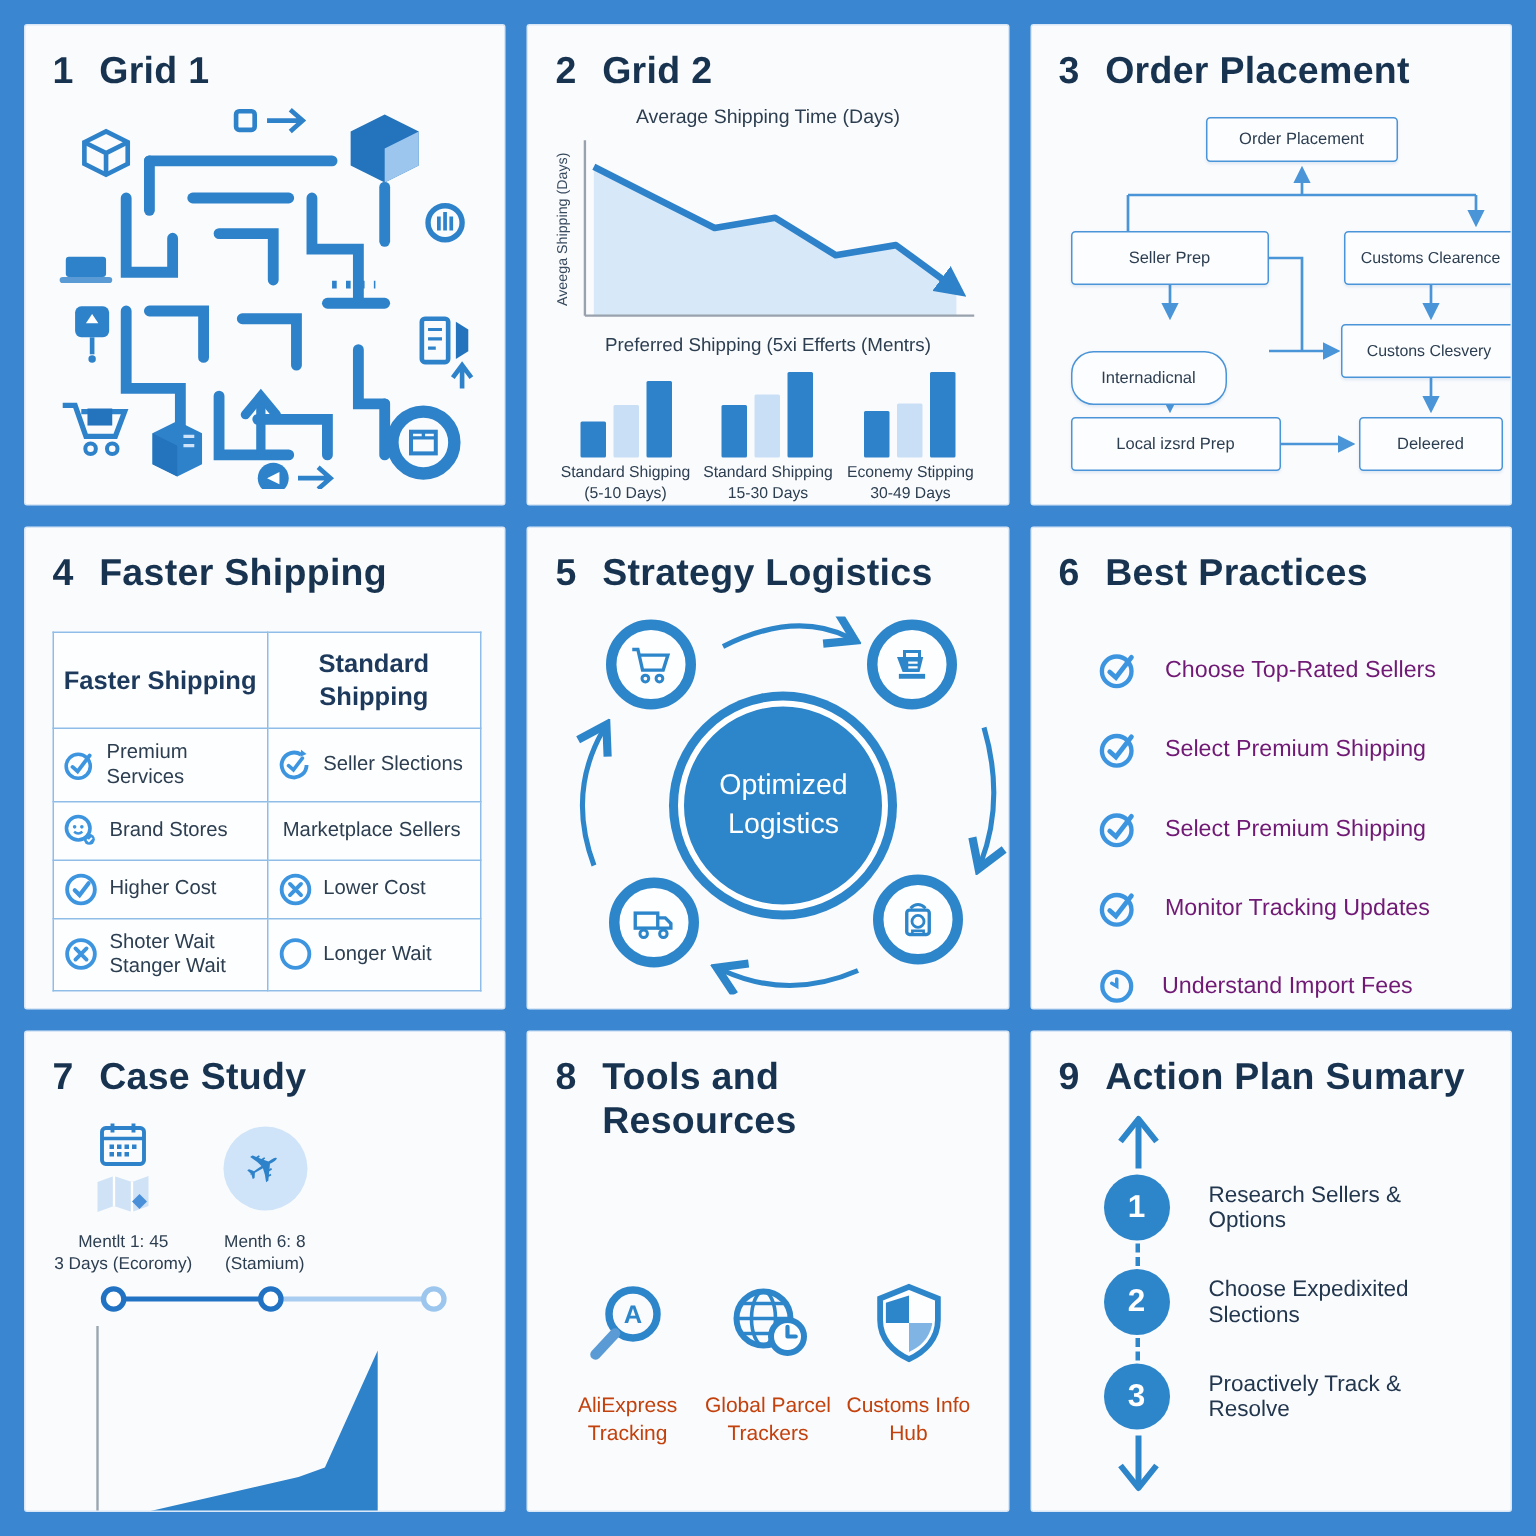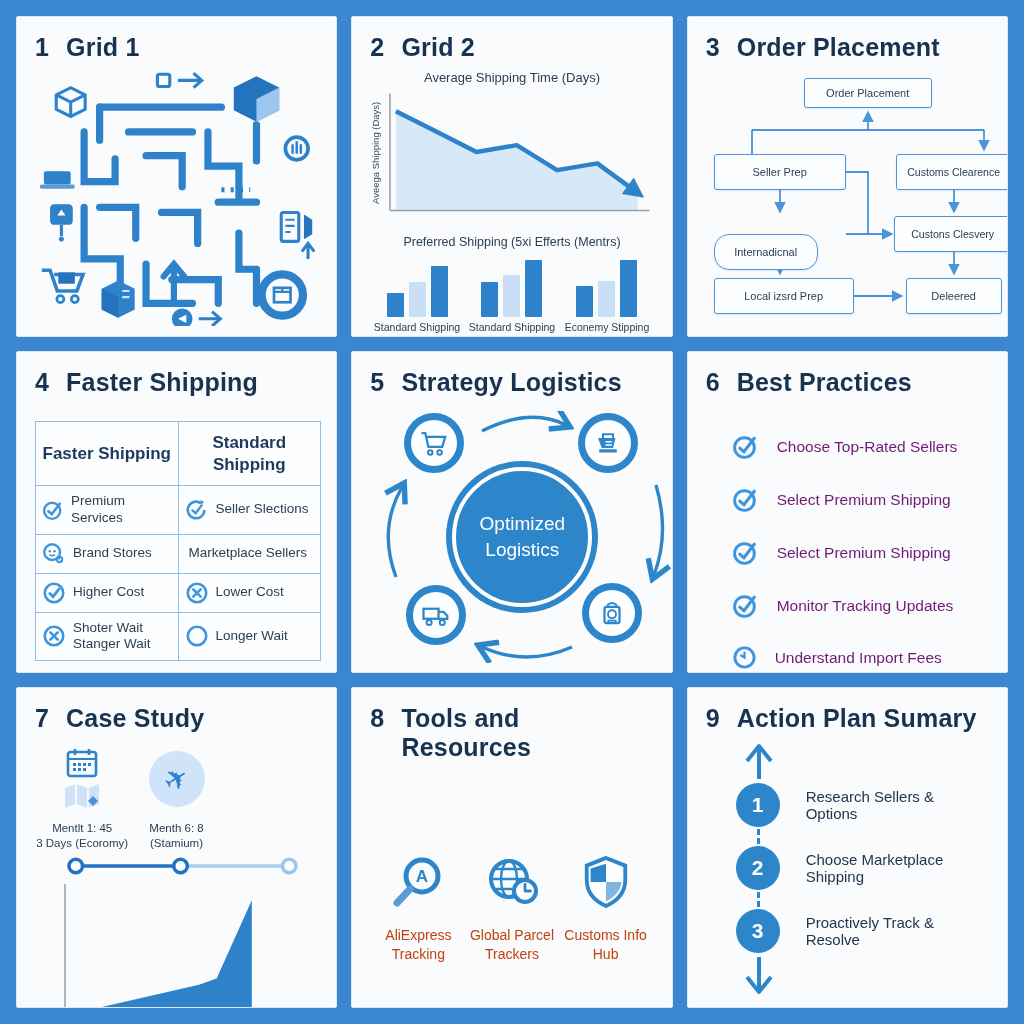--- a/index.html
+++ b/index.html
@@ -24,21 +24,21 @@
   .ch { display:flex; align-items:baseline; gap:17px; margin-bottom:4px; }
   .ch .num, .ch .ttl { font-weight:700; color:#17334f; font-size:25px; letter-spacing:.2px; }
 
   
   .maze-wrap { display:flex; justify-content:center; margin-top:6px; }
 
   
   .c2-title { text-align:center; font-size:13px; color:#2c3e50; margin-top:8px; font-weight:500;}
   .lc-row { display:flex; align-items:stretch; margin-top:4px; }
   .ylab { writing-mode:vertical-rl; transform:rotate(180deg); font-size:9.5px; color:#374a5e; text-align:center; width:14px; }
-  .c2-xlabel { text-align:center; font-size:12.5px; color:#2c3e50; margin-top:18px; font-weight:500;}
+  .c2-xlabel { text-align:center; font-size:12.5px; color:#2c3e50; margin-top:6px; font-weight:500;}
   #bar-groups { display:flex; justify-content:space-between; margin-top:10px; padding:0 2px; }
   .bar-group { width:32%; text-align:center; }
   .bars { display:flex; align-items:flex-end; justify-content:center; gap:5px; height:58px; }
   .bar { display:inline-block; width:17px; border-radius:1px; }
   .bar-label { font-size:10.5px; color:#2c3e50; line-height:1.3; margin-top:4px; }
 
   
   .flow { position:relative; width:306px; height:248px; margin:16px auto 0; }
   .fbox {
     position:absolute; border:1.6px solid #4a94d8; border-radius:3px; background:#fcfdff;
@@ -603,21 +603,21 @@
       <path d="M22,40 V8" stroke="#2e86ca" stroke-width="4" fill="none"></path>
       <path d="M10,22 L22,7 L34,22" stroke="#2e86ca" stroke-width="4" fill="none" stroke-linejoin="round"></path>
     </svg>
     <div class="step-row">
       <div class="step-circle">1</div>
       <div class="step-text">Research Sellers &amp; Options</div>
     </div>
     <div class="dash"></div>
     <div class="step-row">
       <div class="step-circle">2</div>
-      <div class="step-text">Choose Marketplace Shipping</div>
+      <div class="step-text">Choose Expedixited Slections</div>
     </div>
     <div class="dash"></div>
     <div class="step-row">
       <div class="step-circle">3</div>
       <div class="step-text">Proactively Track &amp; Resolve</div>
     </div>
     <svg class="varrow" width="44" height="46" viewBox="0 0 44 46">
       <path d="M22,4 V38" stroke="#2e86ca" stroke-width="4" fill="none"></path>
       <path d="M10,24 L22,39 L34,24" stroke="#2e86ca" stroke-width="4" fill="none" stroke-linejoin="round"></path>
     </svg>

